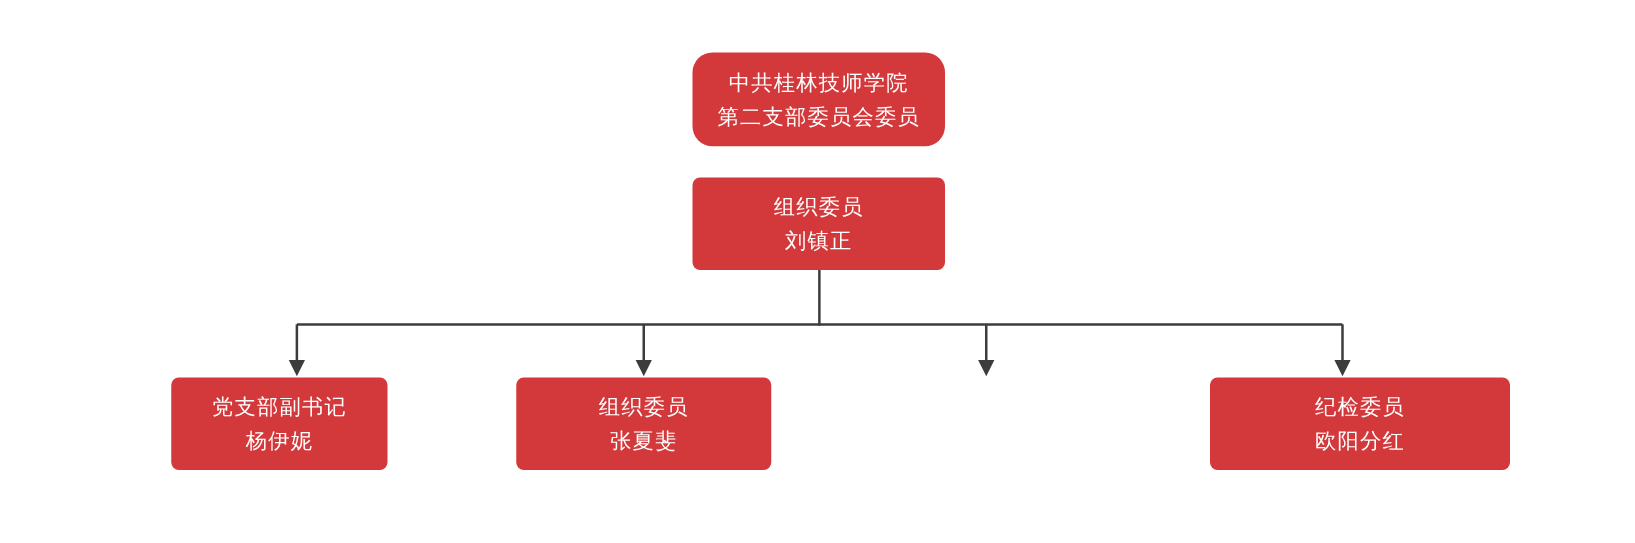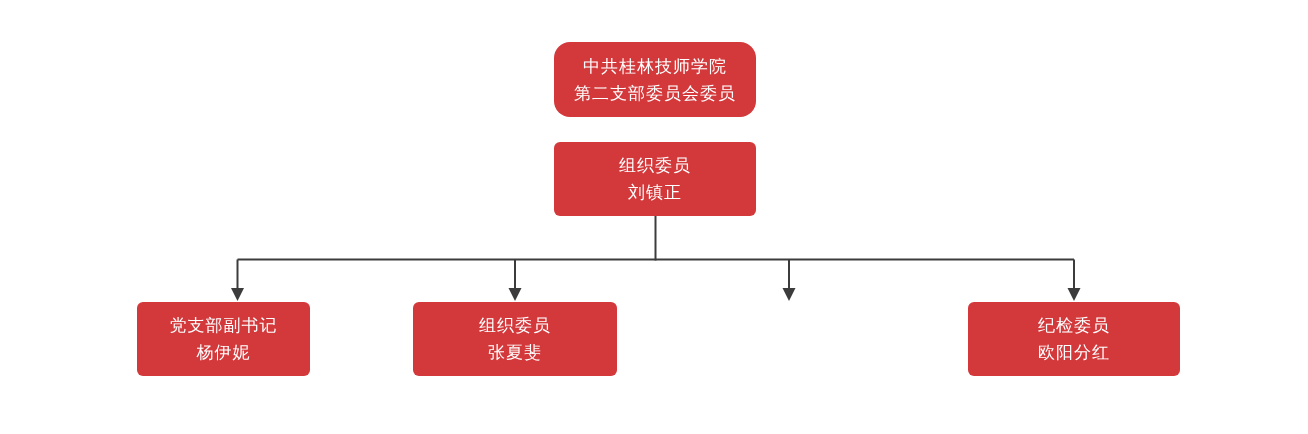--- a/index.html
+++ b/index.html
@@ -37,21 +37,21 @@
     line-height: 27px;
     letter-spacing: 1px;
   }
   .node span { display: block; white-space: nowrap; }
 
   .node-root      { left: 554px; top: 42px;  width: 202px; height: 75px; border-radius: 16px; }
   .node-secretary { left: 554px; top: 142px; width: 202px; height: 74px; }
   .node-m0        { left: 137px; top: 302px; width: 173px; height: 74px; }
   .node-m1        { left: 413px; top: 302px; width: 204px; height: 74px; }
   .node-m2        { left: 687px; top: 302px; width: 204px; height: 74px; }
-  .node-m3        { left: 968px; top: 302px; width: 212px; height: 74px; }
+  .node-m3        { left: 968px; top: 302px; width: 240px; height: 74px; }
 </style>
 </head>
 <body>
 
 <div class="canvas">
 
   <svg class="connectors" viewBox="0 0 1308 434" xmlns="http://www.w3.org/2000/svg">
 
     <path d="M655.5 216 L655.5 260.5" stroke="#3c3c3c" stroke-width="2" fill="none"></path>
 

